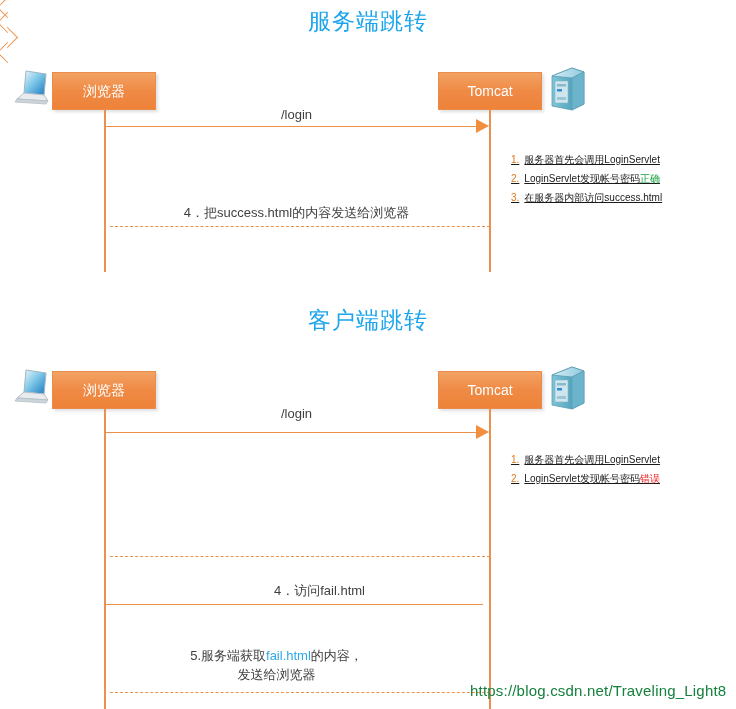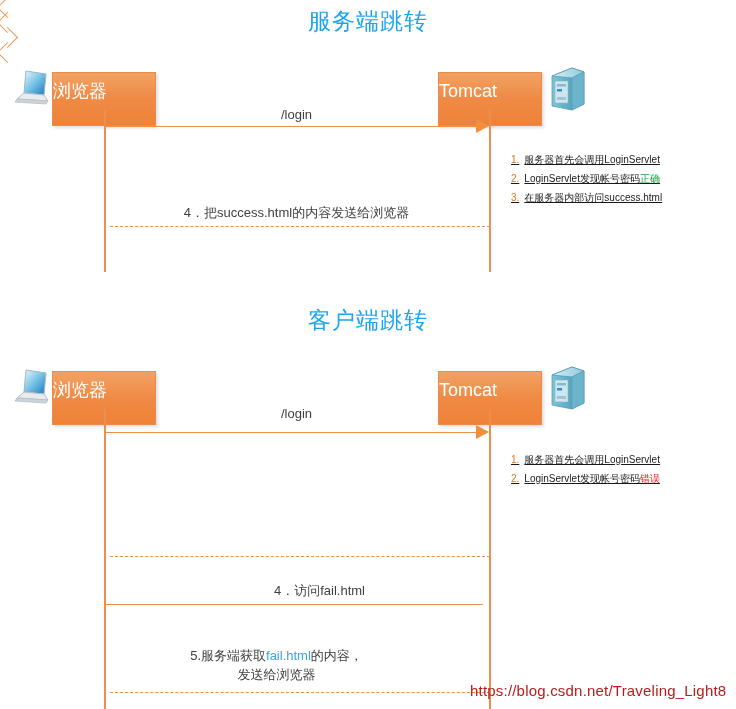--- a/index.html
+++ b/index.html
@@ -29,23 +29,24 @@
   #title-1 { top: 6px; }
   #title-2 { top: 305px; }
 
   
   .actor-box {
     position: absolute;
     box-sizing: border-box;
     background: linear-gradient(to bottom, #f2a263 0%, #ef8a45 50%, #ee8238 100%);
     border: 1px solid #e98b4d;
     color: #ffffff;
-    font-size: 18px;
+    font-size: 14px;
+    text-align: center;
     line-height: 36px;
-    height: 54px;
+    height: 38px;
     box-shadow: 2px 2px 3px rgba(0,0,0,0.13);
   }
   .browser-box { left: 52px; width: 104px; }
   .tomcat-box  { left: 438px; width: 104px; }
 
   
   .lifeline {
     position: absolute;
     width: 2px;
     background: #ec8f4e;
@@ -98,21 +99,21 @@
   .hl-green { color: #14a03c; }
   .hl-red   { color: #ee1c1c; }
 
   
   .laptop-icon { position: absolute; width: 44px; height: 42px; }
   .server-icon { position: absolute; width: 40px; height: 46px; }
 
   .watermark {
     position: absolute;
     font-size: 15px;
-    color: #b91c1c;
+    color: #15803d;
     white-space: nowrap;
     letter-spacing: 0.2px;
   }
 </style>
 </head>
 <body>
 
 <div class="stage">
 
   <div class="diagram-title" id="title-1">服务端跳转</div>

